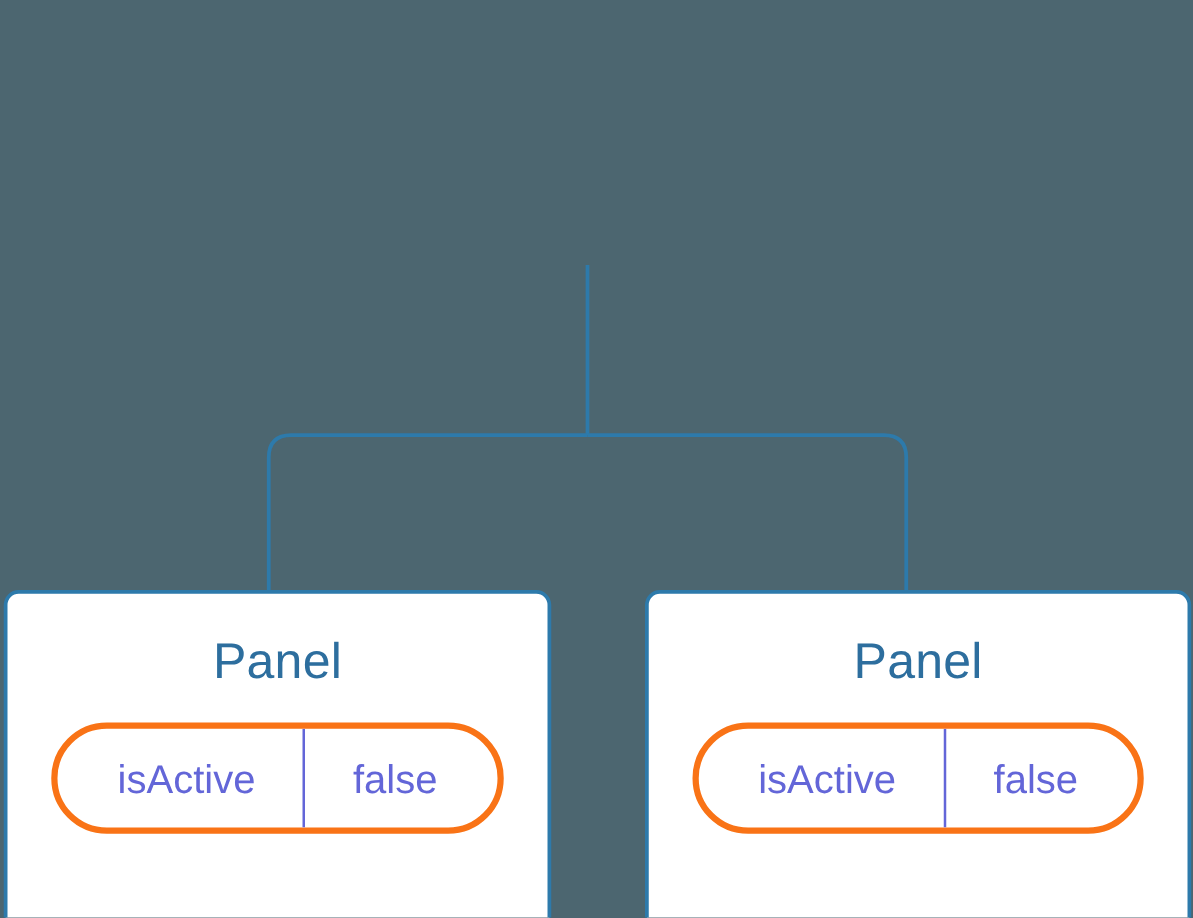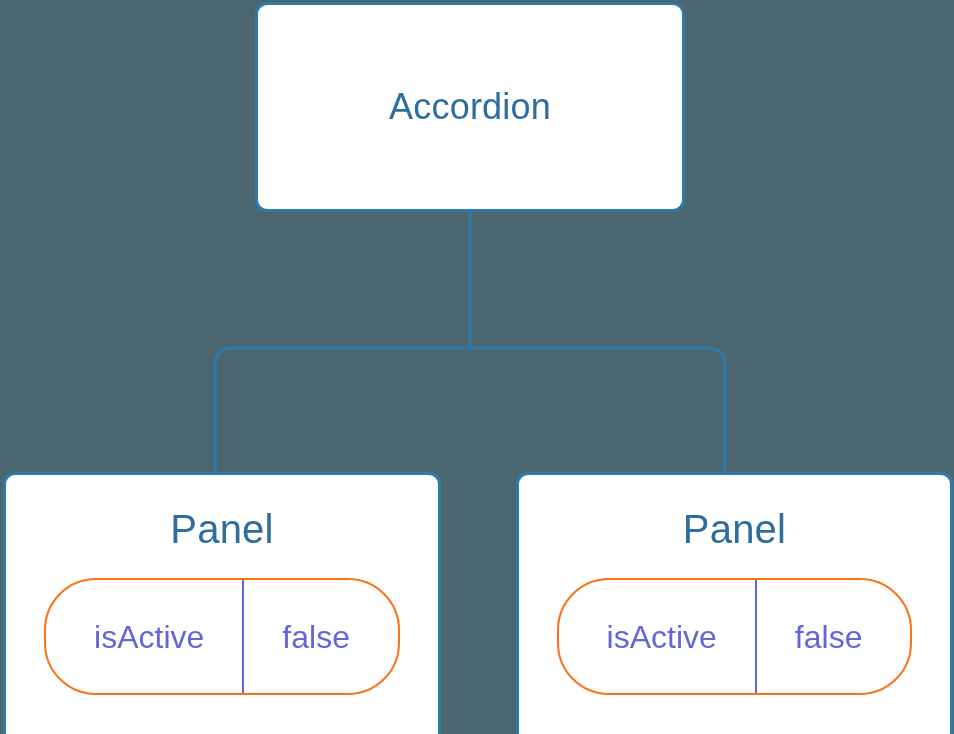--- a/index.html
+++ b/index.html
@@ -89,22 +89,22 @@
     margin-top: 29px;
     display: flex;
     flex-direction: column;
     align-items: center;
   }
 
   .prop-pill {
     display: flex;
     align-items: stretch;
     box-sizing: border-box;
-    height: 117px;
-    border: 2px solid #f97316;
+    height: 89px;
+    border: 5px solid #f97316;
     border-radius: 52px;
     background: #ffffff;
     overflow: hidden;
   }
 
   .prop-name,
   .prop-value {
     display: flex;
     align-items: center;
     justify-content: center;
@@ -131,23 +131,20 @@
 
   <svg id="connectors" viewBox="0 0 954 734" width="954" height="734">
 
     <path d="M 470 212 L 470 348" fill="none" stroke="#2d7aab" stroke-width="3" stroke-linecap="butt"></path>
 
     <path d="M 470 348 L 233 348 Q 215 348 215 366 L 215 474" fill="none" stroke="#2d7aab" stroke-width="3" stroke-linecap="butt" stroke-linejoin="round"></path>
 
     <path d="M 470 348 L 707 348 Q 725 348 725 366 L 725 474" fill="none" stroke="#2d7aab" stroke-width="3" stroke-linecap="butt" stroke-linejoin="round"></path>
   </svg>
 
-  <div class="node node-root">
-    <div class="node-title">Accordion</div>
-  </div>
 
   <div class="node node-leaf-left">
     <div class="node-title">Panel</div>
     <div class="props">
       <div class="prop-pill">
         <div class="prop-name">isActive</div>
         <div class="prop-value">false</div>
       </div>
     </div>
   </div>

